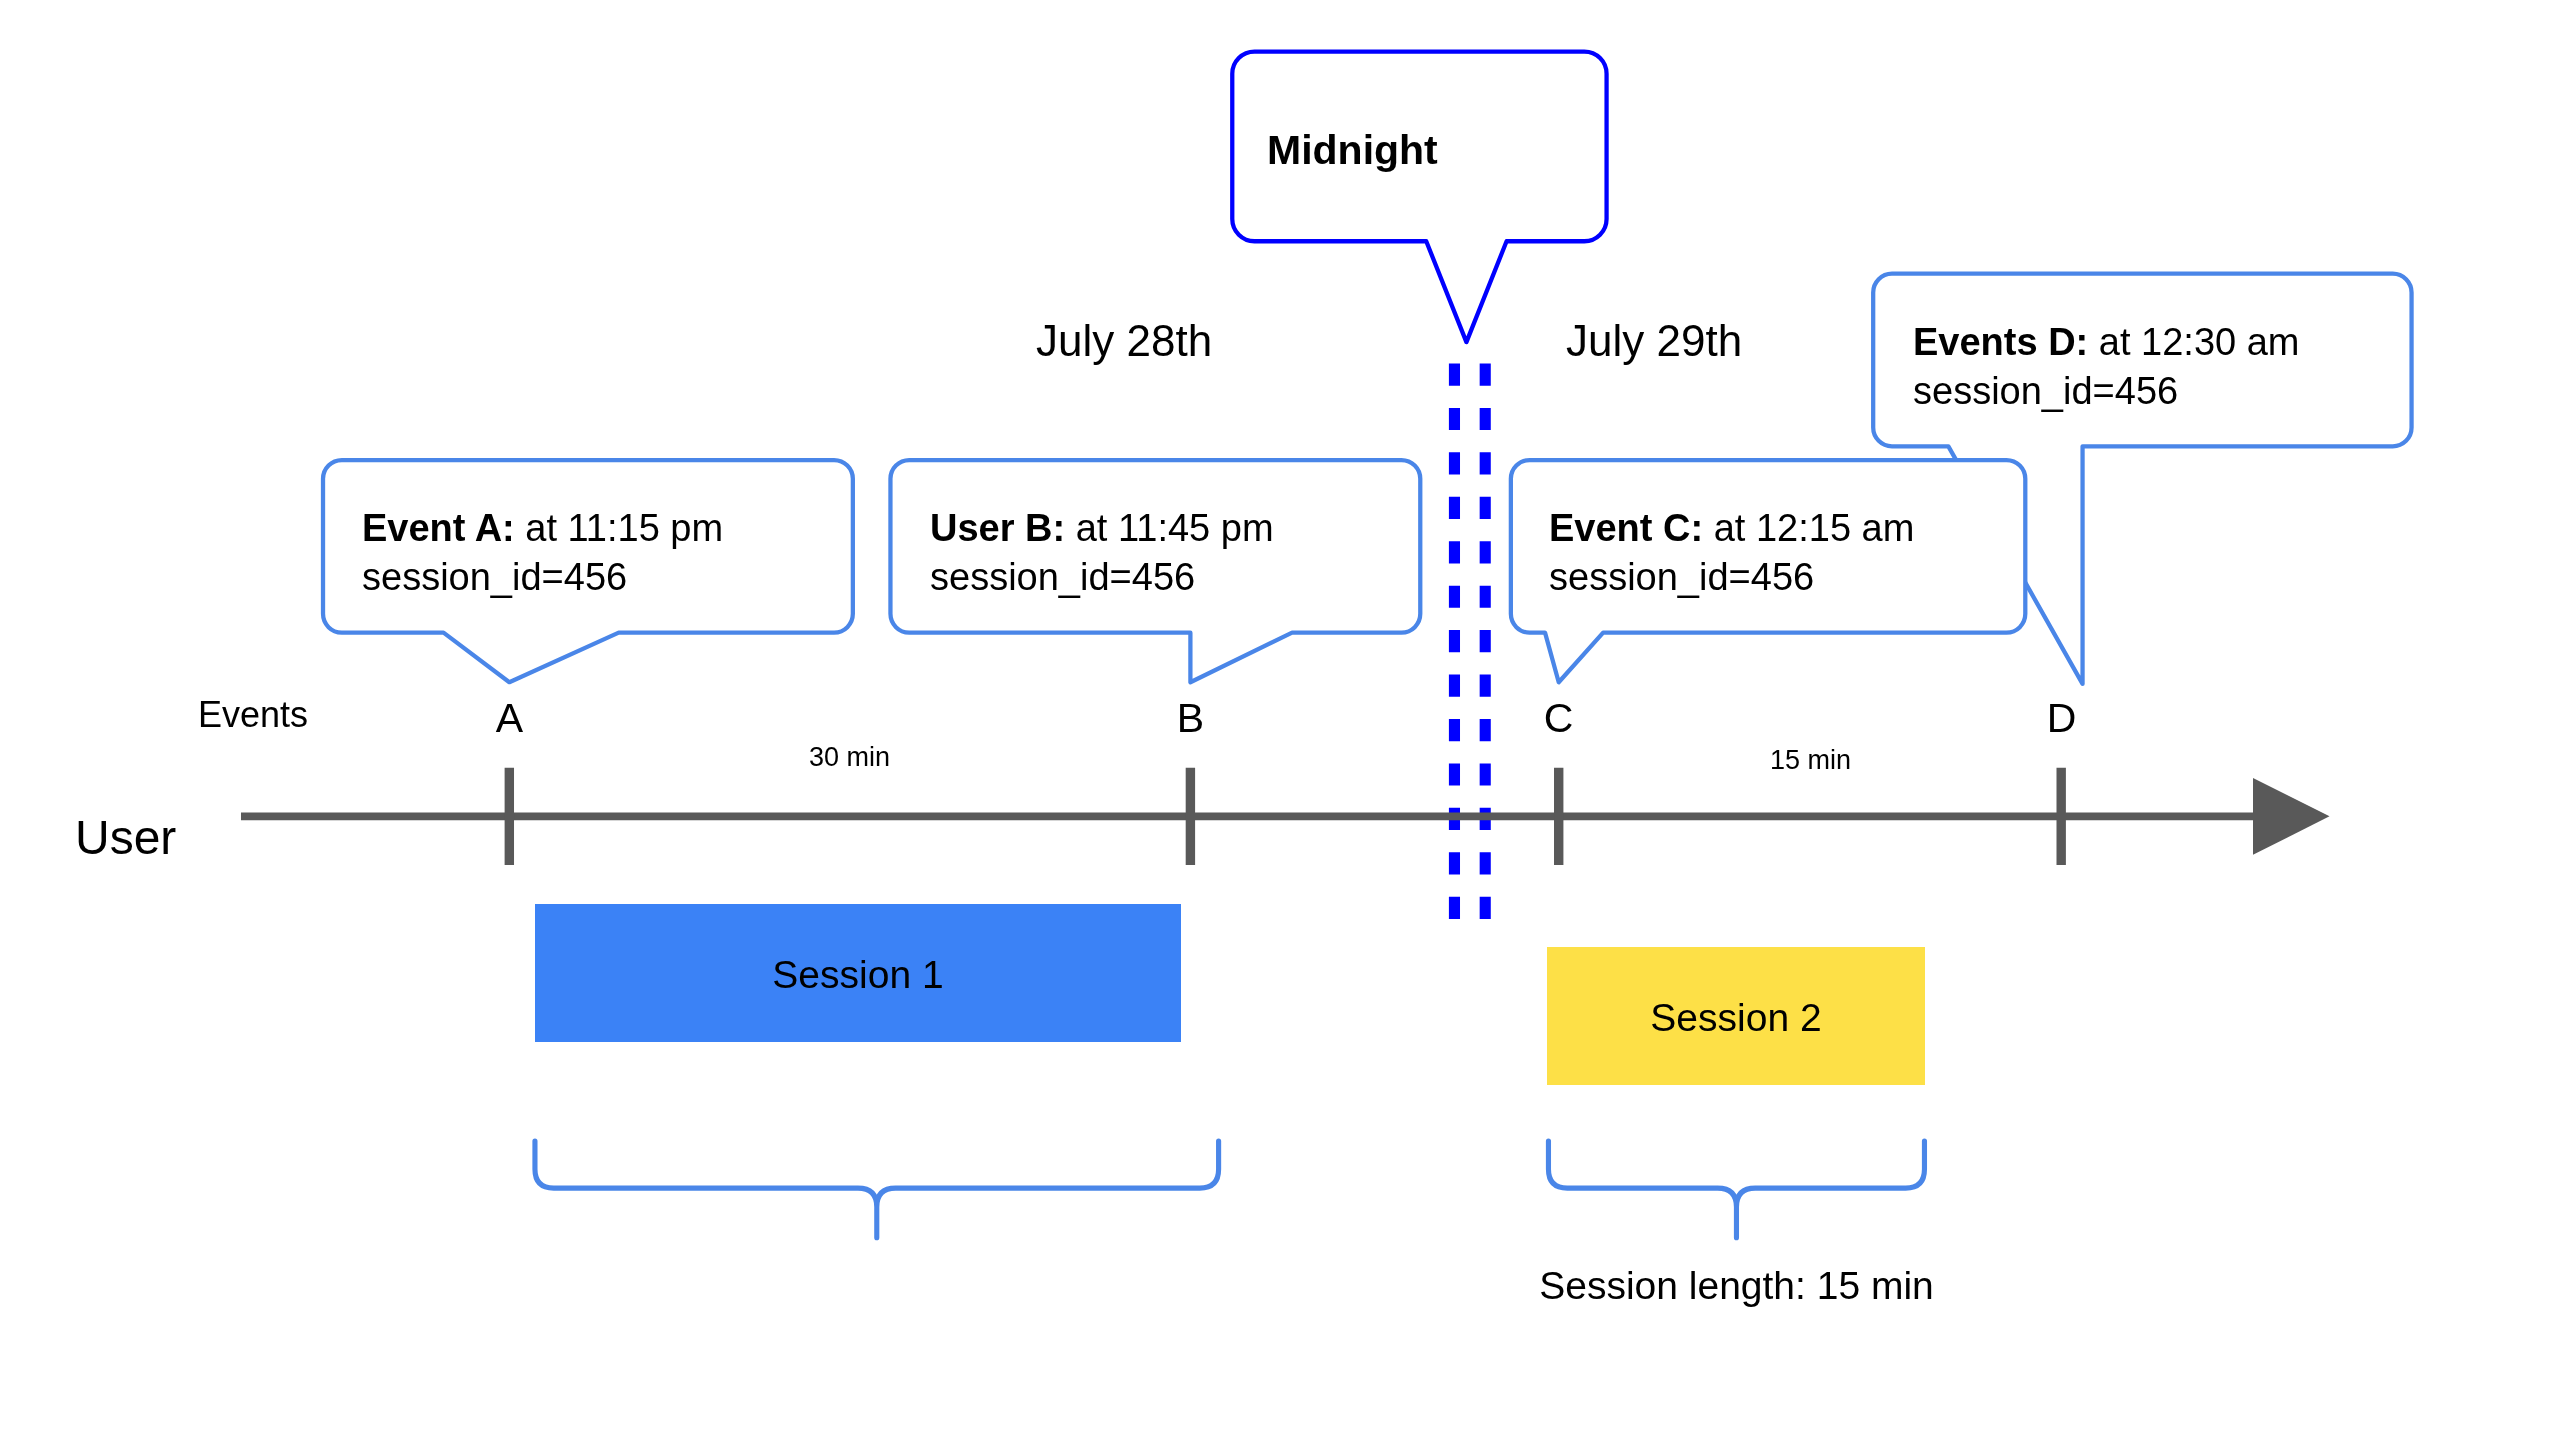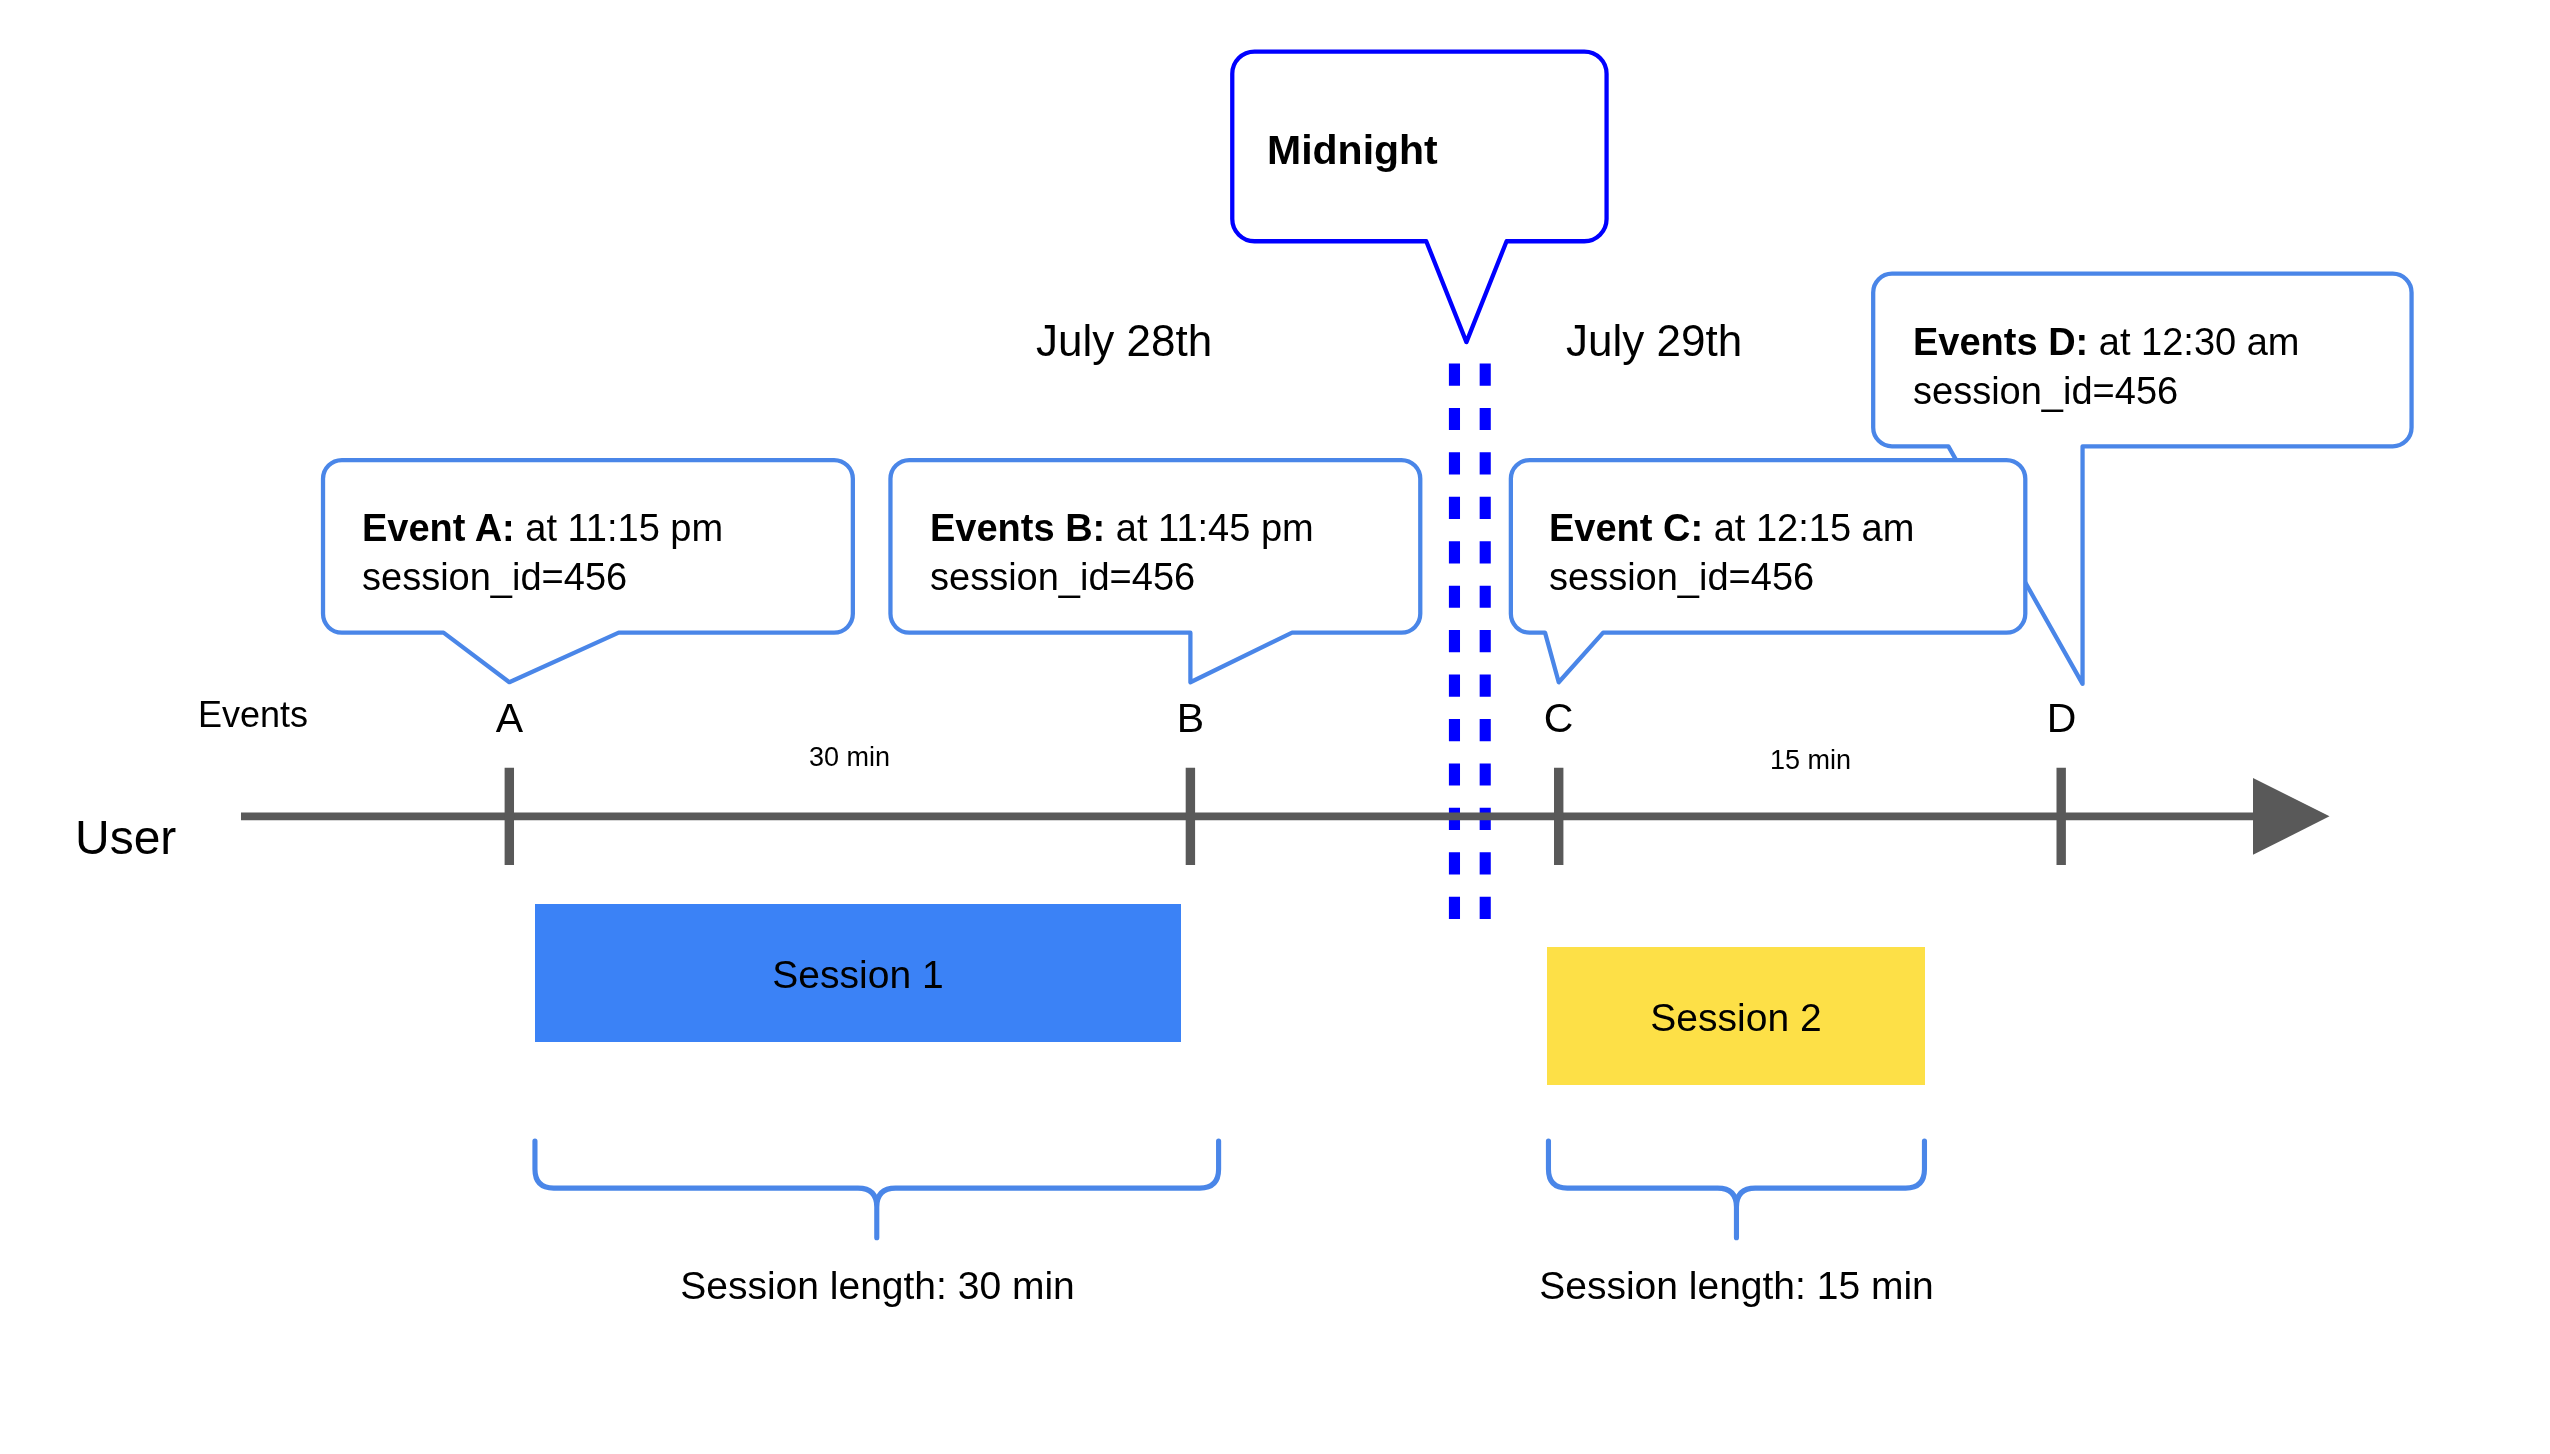--- a/index.html
+++ b/index.html
@@ -212,21 +212,21 @@
 
   <div class="callout-text evt-text" style="left:362px; top:504px;">
     <span class="callout-line">
       <span class="bold">Event A:</span><span> at 11:15 pm</span>
     </span>
     <span class="callout-line">session_id=456</span>
   </div>
 
   <div class="callout-text evt-text" style="left:930px; top:504px;">
     <span class="callout-line">
-      <span class="bold">Events B:</span><span> at 11:45 pm</span>
+      <span class="bold">User B:</span><span> at 11:45 pm</span>
     </span>
     <span class="callout-line">session_id=456</span>
   </div>
 
   <div class="callout-text evt-text" style="left:1549px; top:504px;">
     <span class="callout-line">
       <span class="bold">Event C:</span><span> at 12:15 am</span>
     </span>
     <span class="callout-line">session_id=456</span>
   </div>
@@ -250,17 +250,16 @@
   <div class="lbl duration-label" style="left:1725px; top:745px; width:171px;">15 min</div>
 
   <div class="session-box" style="left:535px; top:904px; width:646px; height:138px; background:#3b82f6;">
     <div class="lbl session-label" style="left:0; top:48px; width:646px;">Session 1</div>
   </div>
 
   <div class="session-box" style="left:1547px; top:947px; width:378px; height:138px; background:#fde047;">
     <div class="lbl session-label" style="left:0; top:48px; width:378px;">Session 2</div>
   </div>
 
-  <div class="lbl session-len-label" style="left:450px; top:1263px; width:855px;">Session length: 30 min</div>
   <div class="lbl session-len-label" style="left:1309px; top:1263px; width:855px;">Session length: 15 min</div>
 
 </div>
 
 
 </body></html>

